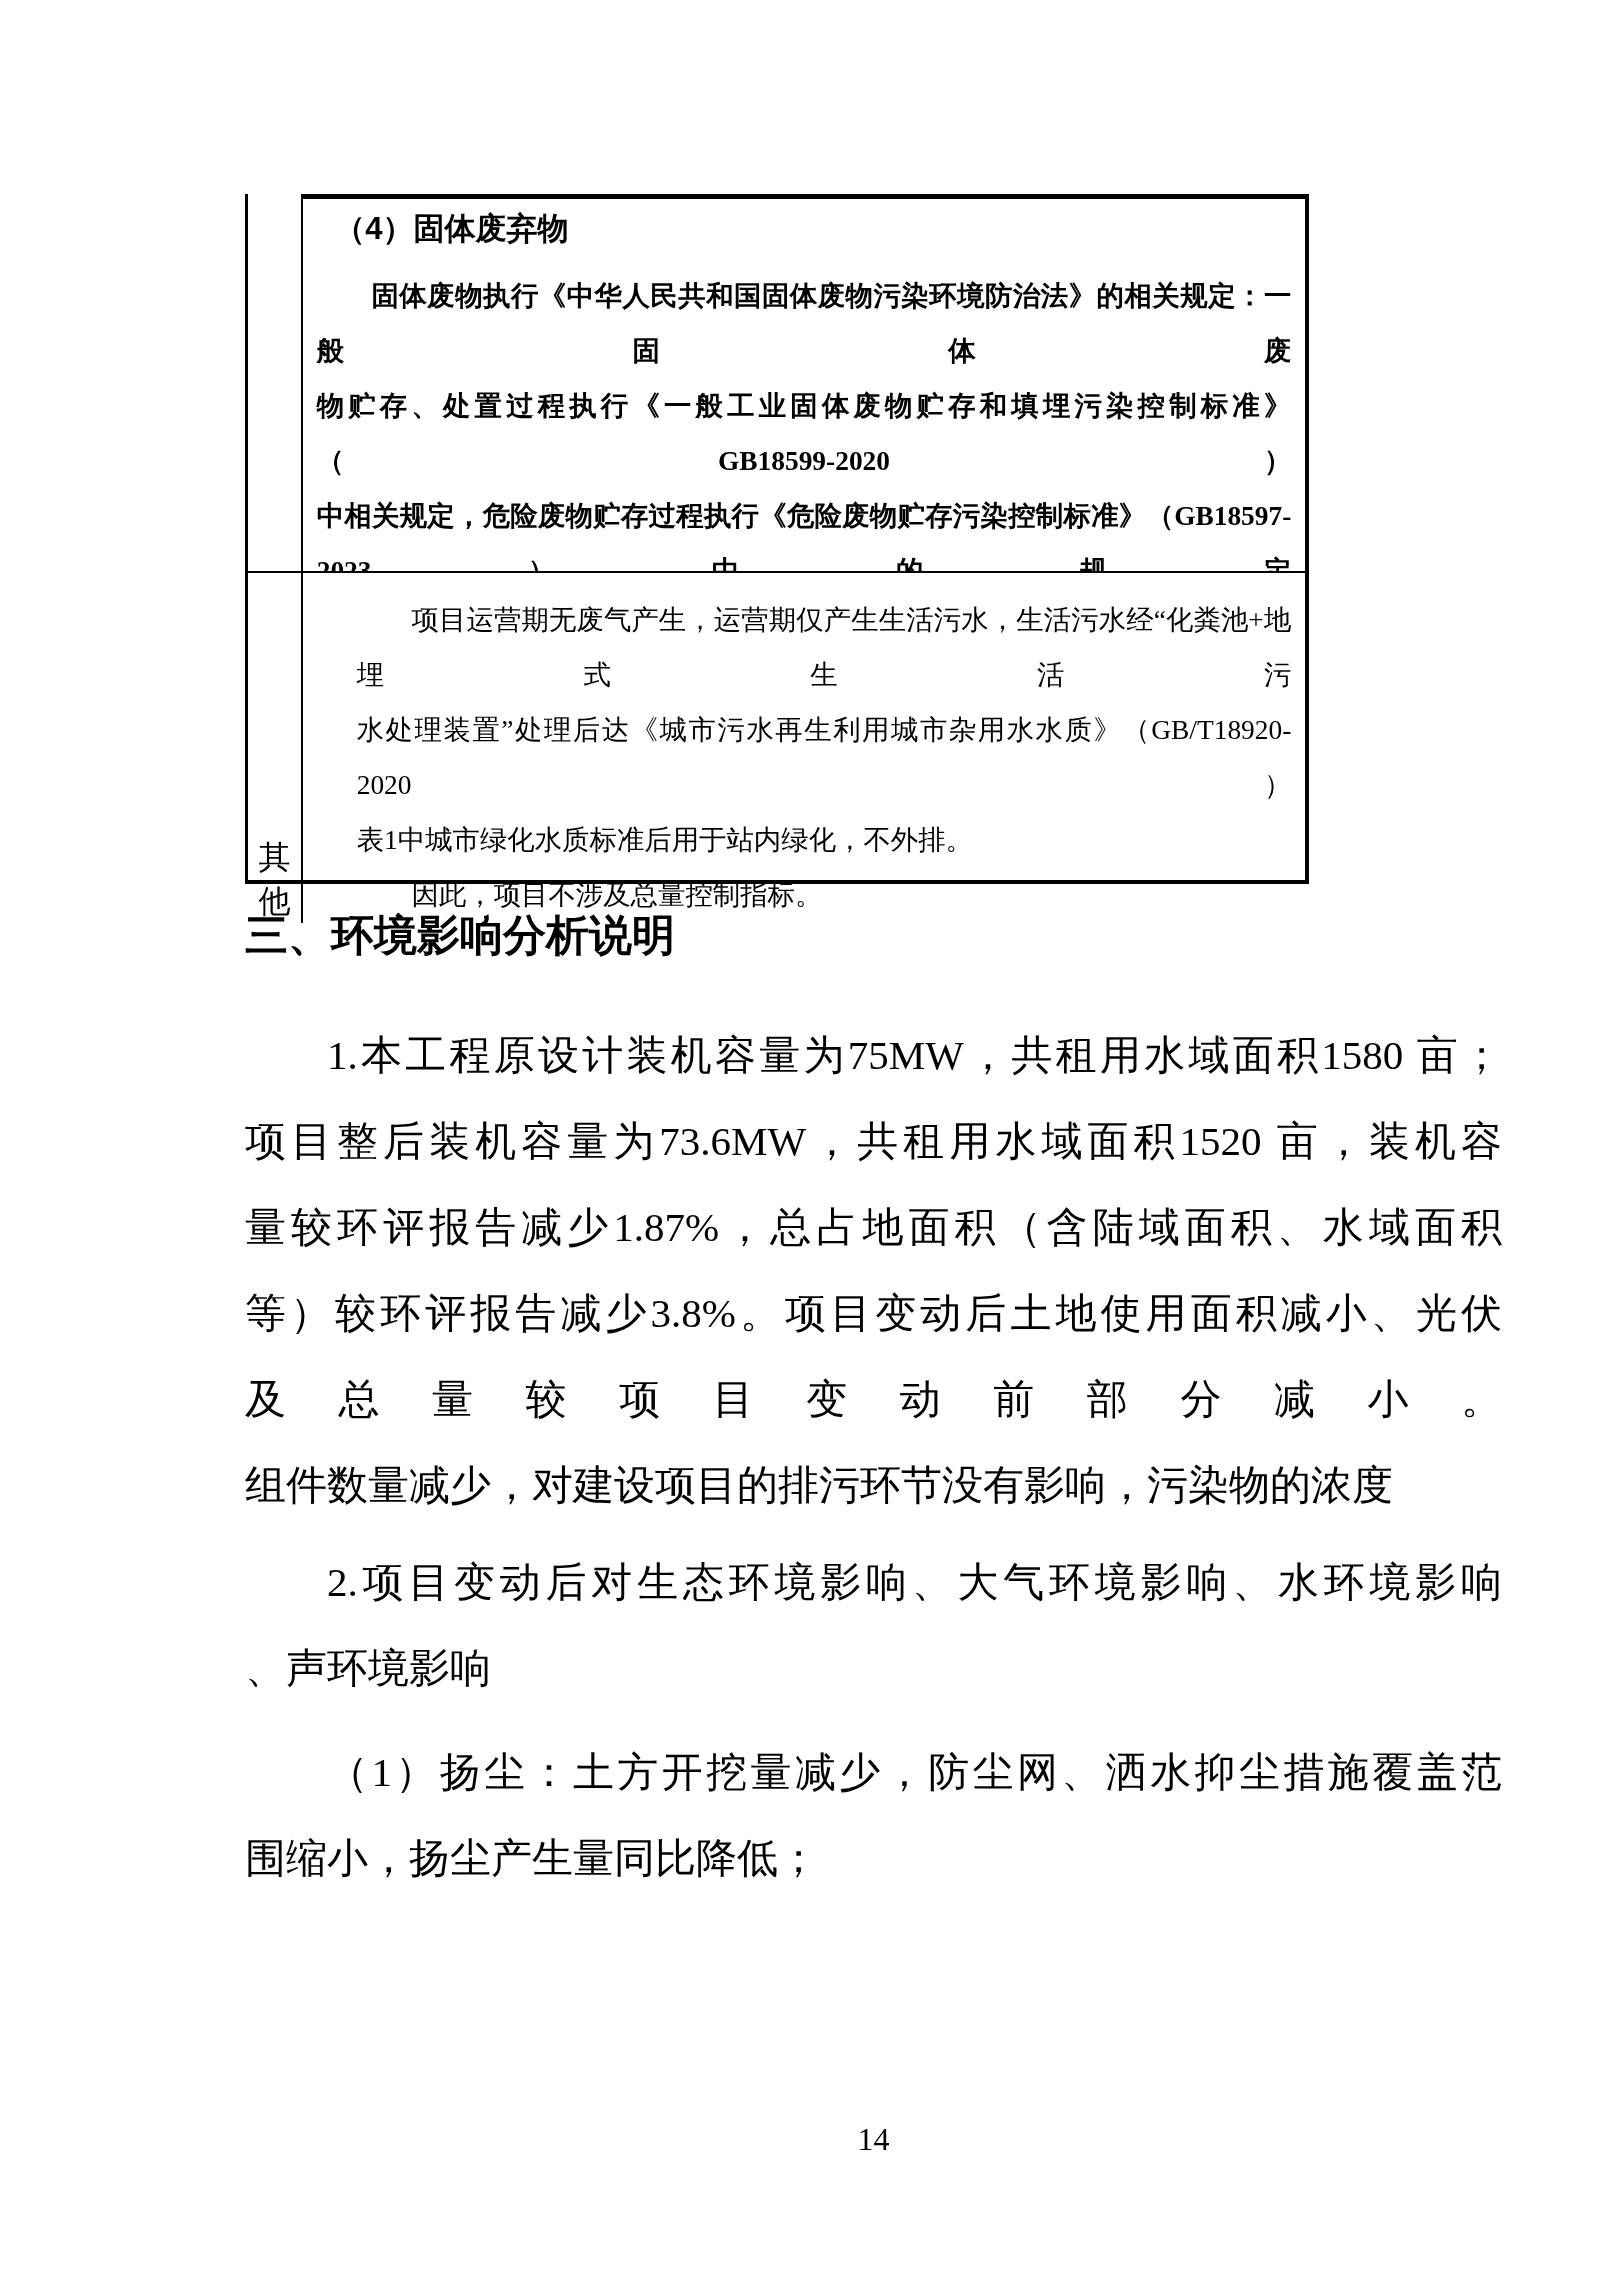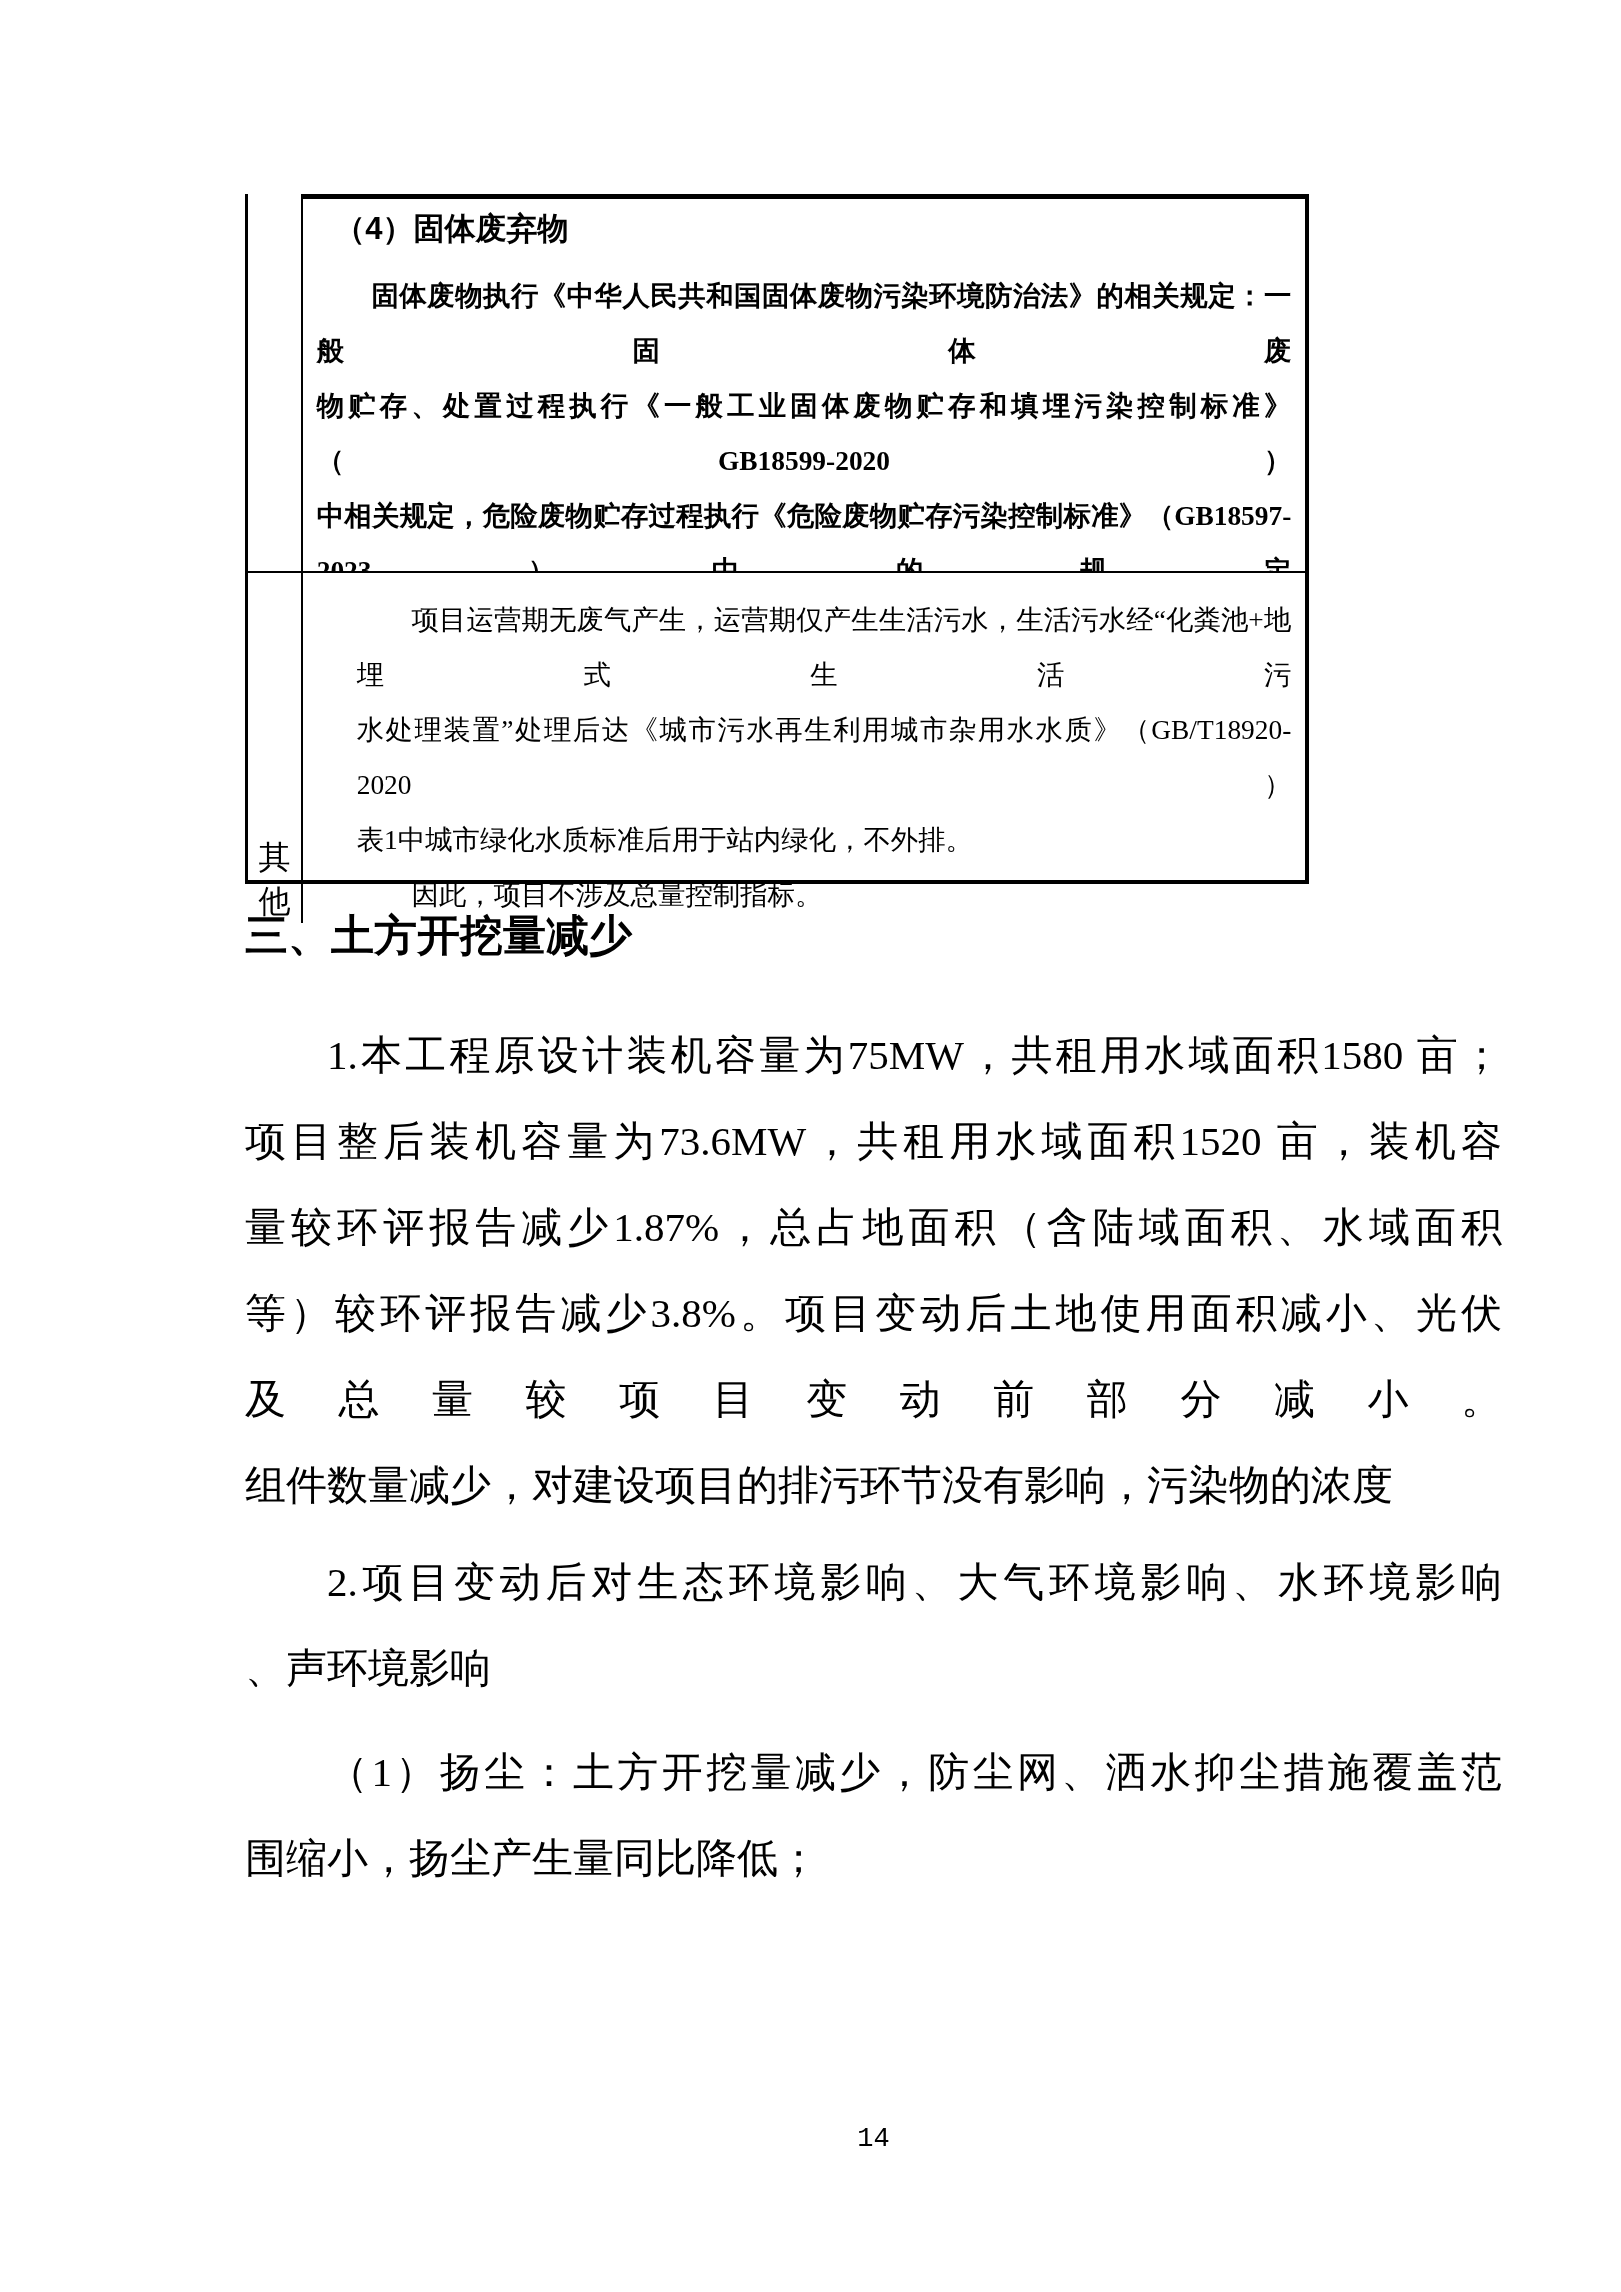--- a/index.html
+++ b/index.html
@@ -47,22 +47,22 @@
   }
   .body-para {
     position:absolute; left:245px; width:1257px;
     font-size:41px; line-height:86px;
   }
   .body-para.p1 { top:1012px; }
   .body-para.p2 { top:1539px; }
   .body-para.p3 { top:1729px; }
   .page-number {
     position:absolute; left:245px; width:1257px; top:2125px;
-    text-align:center; font-size:27px; line-height:29px;
-    font-family:Liberation Mono, monospace;
+    text-align:center; font-size:32px; line-height:29px;
+    font-family:Liberation Serif, serif;
   }
 </style>
 </head>
 <body>
 
 <div class="doc-table">
   <div class="t-row r1">
     <div class="t-cell lab"></div>
     <div class="t-cell con">
       <div class="cell-heading">（4）固体废弃物</div>
@@ -84,21 +84,21 @@
           <div class="line">水处理装置”处理后达《城市污水再生利用城市杂用水水质》（GB/T18920-2020）</div>
           <div class="line">表1中城市绿化水质标准后用于站内绿化，不外排。</div>
         </div>
       <div class="para t-para">
           <div class="line">因此，项目不涉及总量控制指标。</div>
         </div>
     </div>
   </div>
 </div>
 
-<div class="section-heading">三、土方开挖量减少</div>
+<div class="section-heading">三、环境影响分析说明</div>
 
 <div class="body-para para p1">
     <div class="line">1.本工程原设计装机容量为75MW，共租用水域面积1580 亩；</div>
     <div class="line">项目整后装机容量为73.6MW，共租用水域面积1520 亩，装机容</div>
     <div class="line">量较环评报告减少1.87%，总占地面积（含陆域面积、水域面积</div>
     <div class="line">等）较环评报告减少3.8%。项目变动后土地使用面积减小、光伏</div>
     <div class="line">及总量较项目变动前部分减小。</div>
     <div class="line">组件数量减少，对建设项目的排污环节没有影响，污染物的浓度</div>
   </div>
 <div class="body-para para p2">

